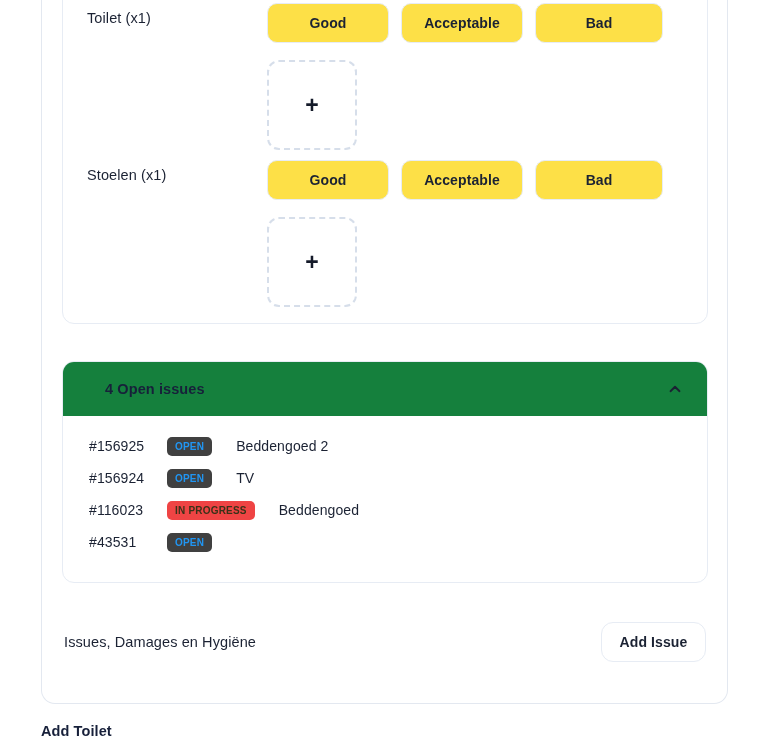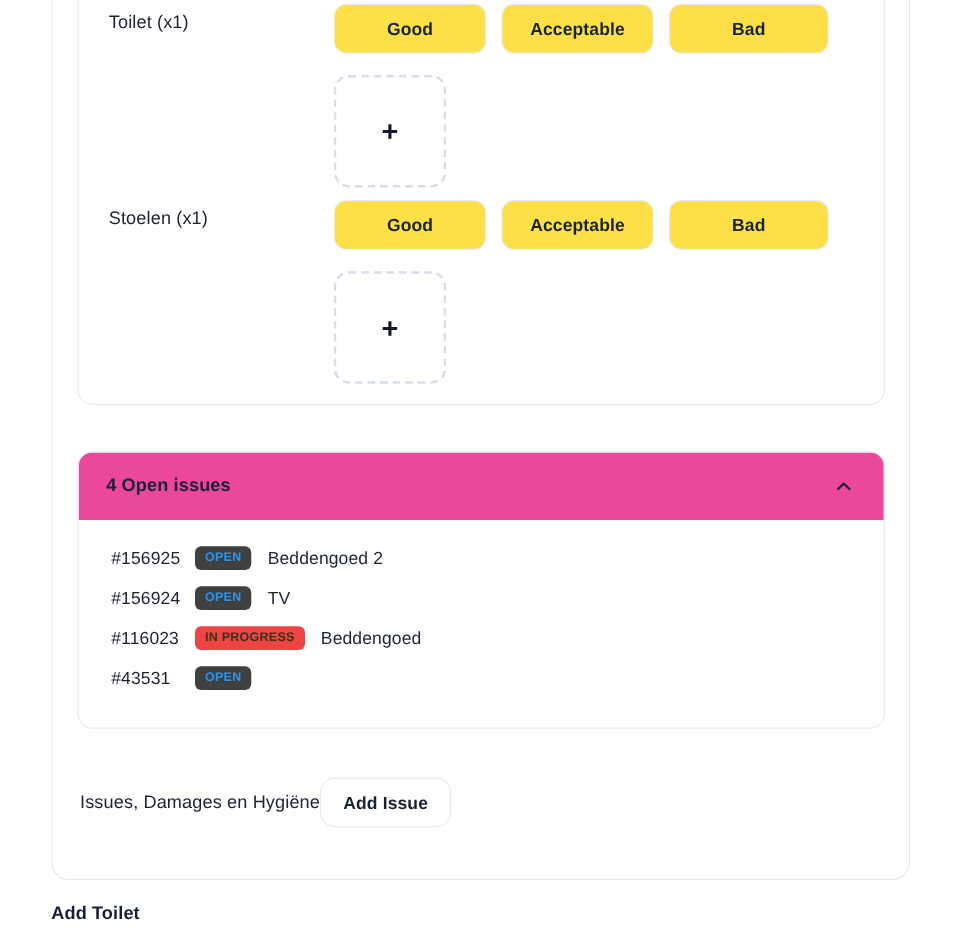--- a/index.html
+++ b/index.html
@@ -128,25 +128,25 @@
     width: 646px;
     height: 222px;
     background: #ffffff;
     border: 1px solid #e7ecf4;
     border-radius: 12px;
     overflow: hidden;
   }
 
   .issues-header {
     height: 54px;
-    background: #ec4899;
+    background: #15803d;
     display: flex;
     align-items: center;
     justify-content: space-between;
-    padding: 0 24px 0 22px;
+    padding: 0 24px 0 42px;
     cursor: pointer;
   }
 
   .issues-header-title {
     font-size: 14.5px;
     font-weight: 700;
     color: #17203a;
     letter-spacing: 0.1px;
   }
 
@@ -156,21 +156,21 @@
     display: block;
   }
 
   .issues-list {
     padding: 14px 0 10px 0;
   }
 
   .issue-row {
     display: flex;
     align-items: center;
-    gap: 9px;
+    gap: 20px;
     padding: 0 26px;
     height: 32px;
     cursor: pointer;
   }
 
   .issue-id {
     font-size: 14px;
     color: #1b2233;
     letter-spacing: 0.1px;
     min-width: 58px;
@@ -206,21 +206,21 @@
 
   
   .damages-row {
     position: absolute;
     left: 62px;
     top: 616px;
     width: 646px;
     height: 52px;
     display: flex;
     align-items: center;
-    justify-content: flex-start;
+    justify-content: space-between;
     padding: 0 2px;
   }
 
   .damages-label {
     font-size: 14.5px;
     color: #1b2233;
     letter-spacing: 0.1px;
   }
 
   .add-issue-btn {

